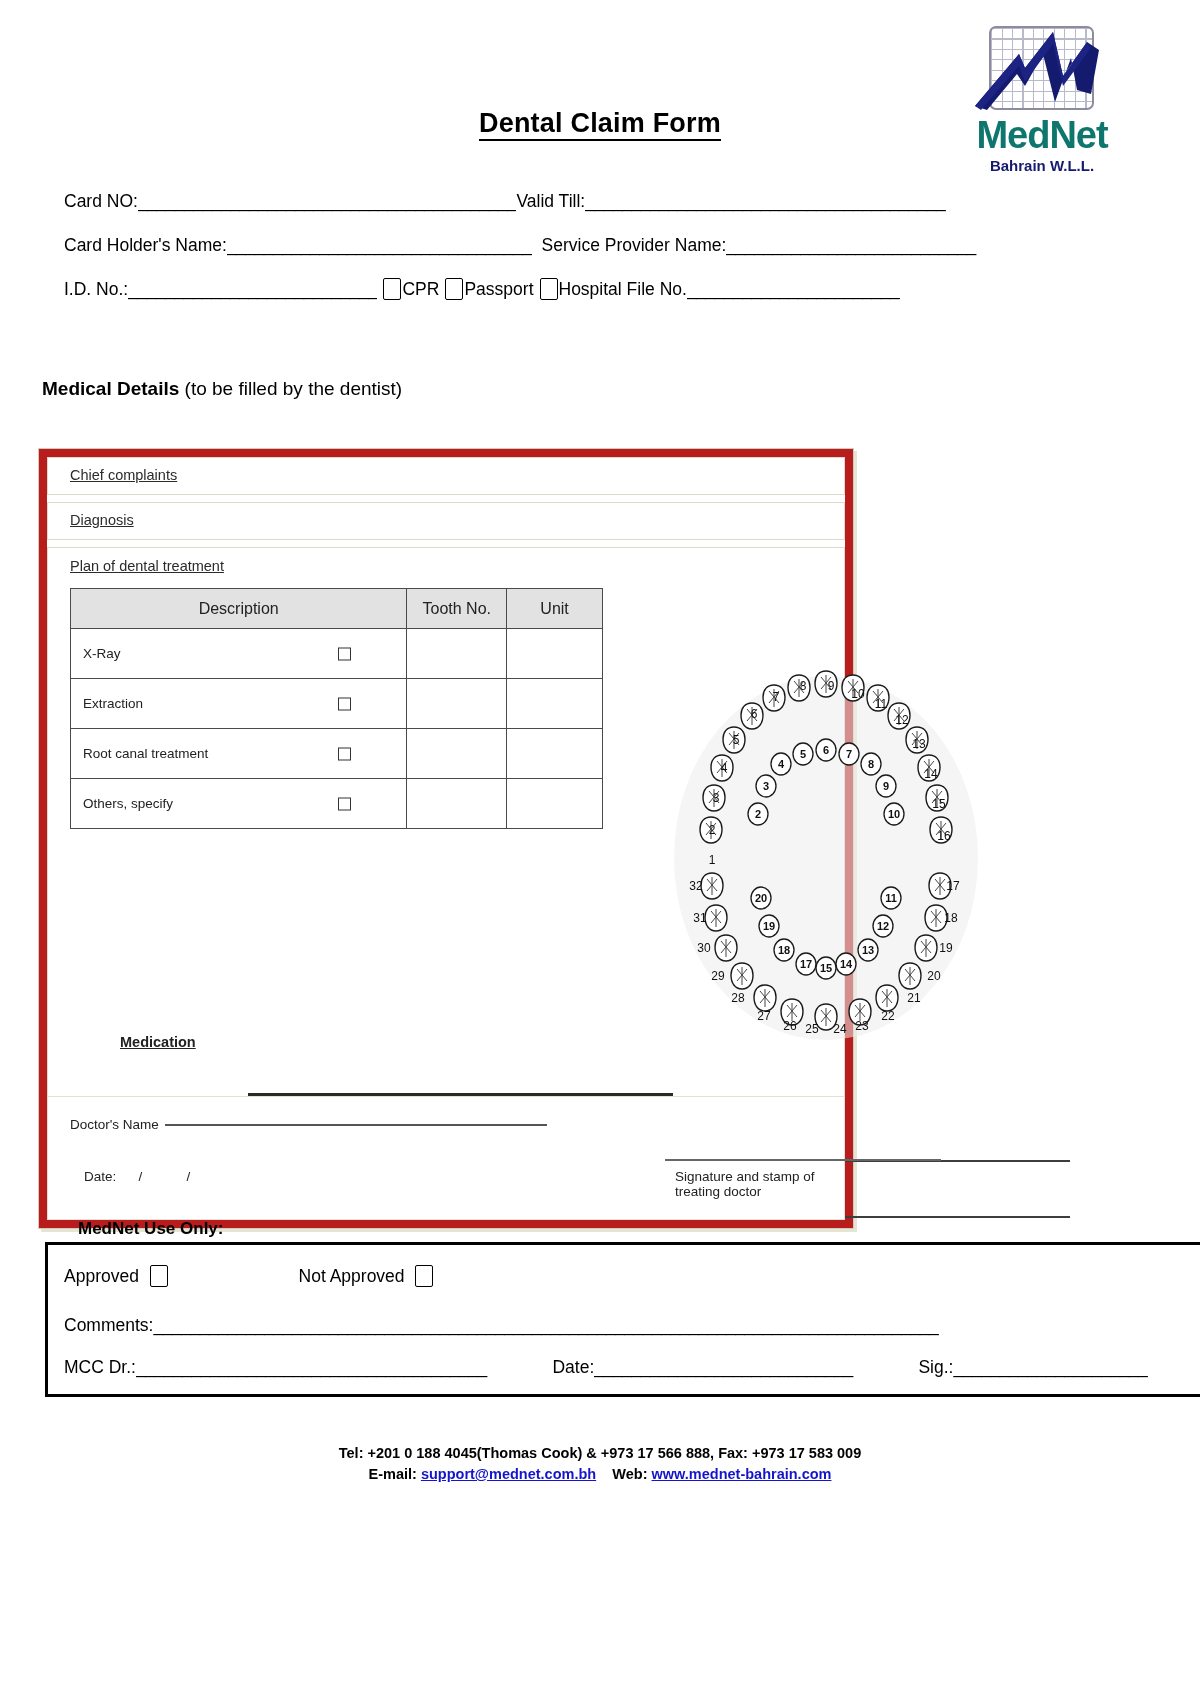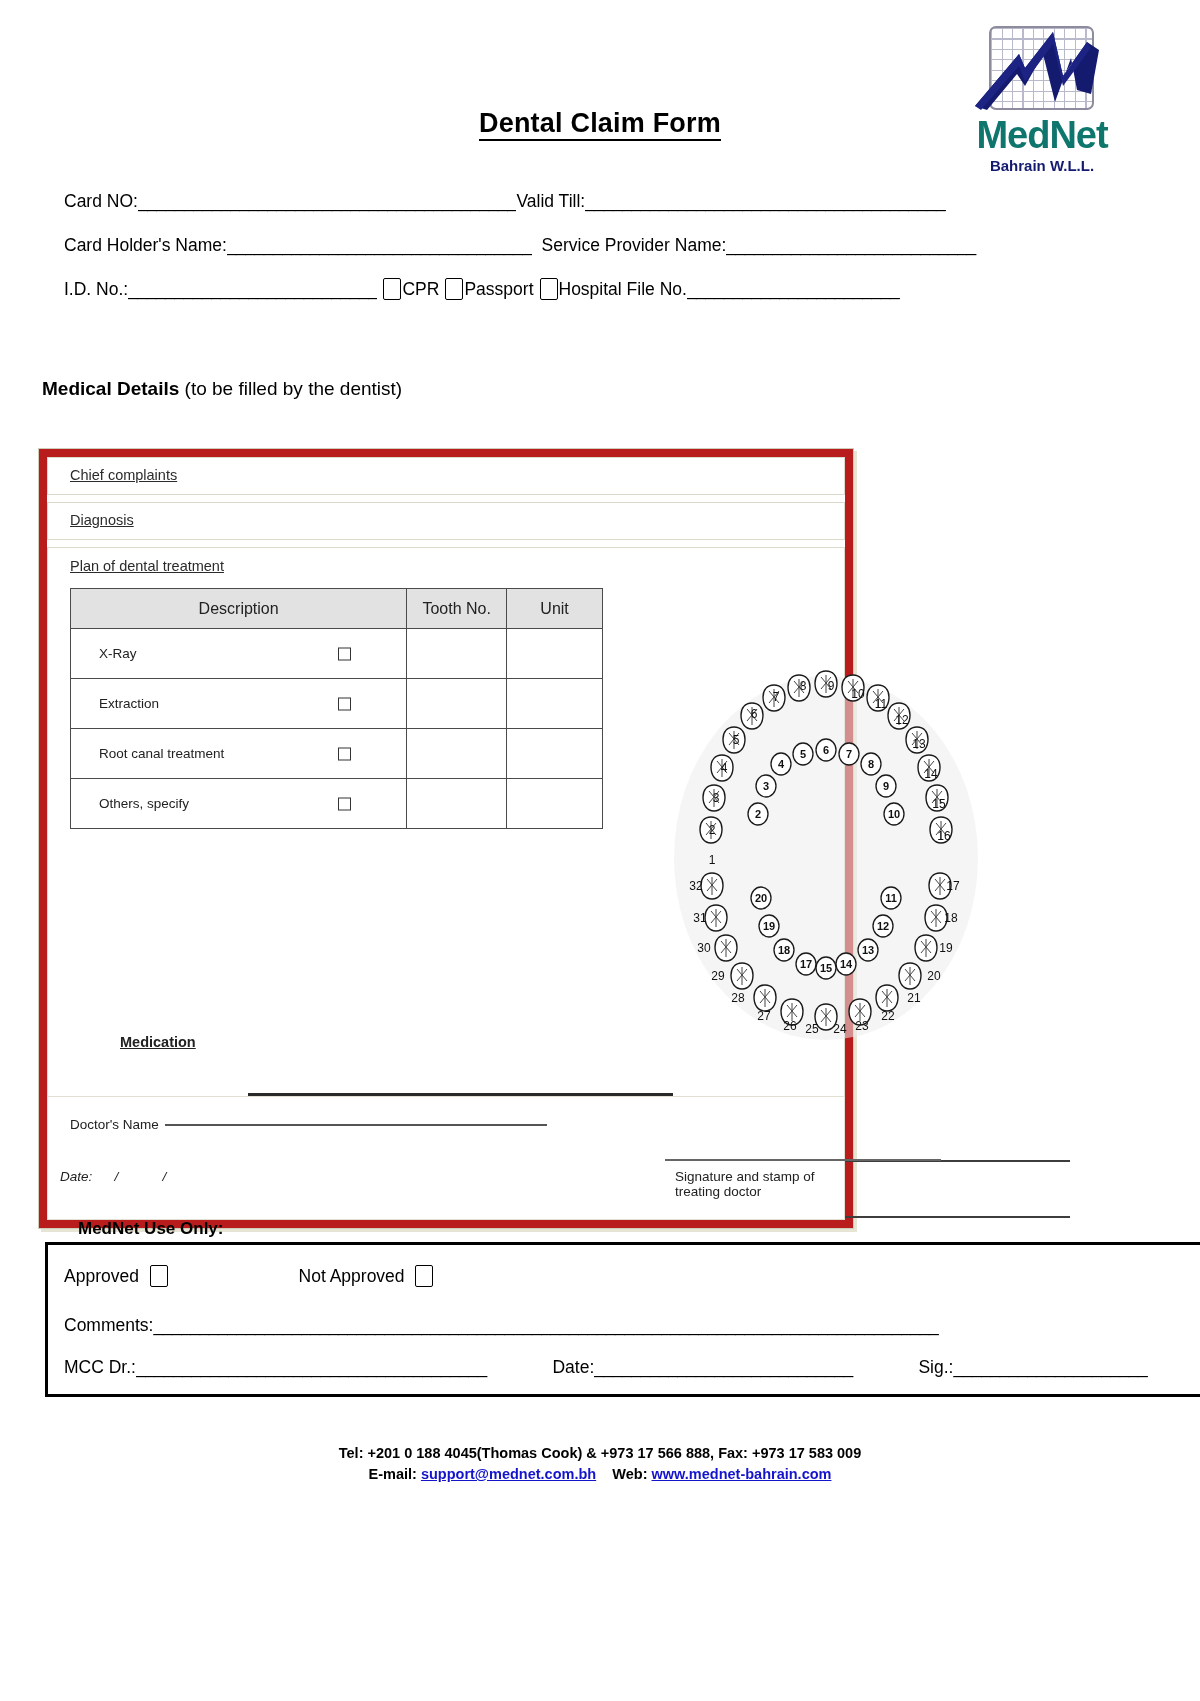--- a/index.html
+++ b/index.html
@@ -76,21 +76,21 @@
   
   table.tx {
     margin:14px 0 0 22px; border-collapse:collapse; width:533px;
     font-size:13.5px; color:#222;
   }
   table.tx th {
     border:1px solid #4a4a4a; background:#e2e2e2; font-weight:normal;
     height:40px; text-align:center; font-size:16px;
   }
   table.tx td {
-    border:1px solid #4a4a4a; height:50px; padding:0 28px; vertical-align:middle;
+    border:1px solid #4a4a4a; height:50px; padding:0 12px; vertical-align:middle;
   }
   .tx-desc { width:337px; position:relative; }
   .tx-tooth { width:100px; }
   .tx-unit { width:96px; }
   .tx-cb {
     position:absolute; right:55px; top:50%; transform:translateY(-50%);
     width:13px; height:13px; border:1.4px solid #333; background:#fff;
   }
 
   
@@ -104,21 +104,21 @@
   
   .tooth-chart { position:absolute; left:618px; top:120px; width:320px; height:380px; }
 
   
   .doc-band {
     position:absolute; left:8px; right:8px; bottom:8px; height:124px;
     border:1px solid #e2e0d2; background:#fff;
   }
   .doc-name { position:absolute; left:22px; top:20px; font-size:13.5px; color:#222; white-space:nowrap; }
   .doc-name .rule { display:inline-block; width:382px; border-bottom:2px solid #555; margin-left:6px; vertical-align:3px; }
-  .doc-date { position:absolute; left:12px; top:72px; font-size:13.5px; color:#222;font-style:italic; }
+  .doc-date { position:absolute; left:36px; top:72px; font-size:13.5px; color:#222; }
   .doc-date .slash { display:inline-block; width:48px; text-align:center; }
   .sig-rule { position:absolute; left:617px; top:62px; width:276px; border-top:2px solid #666; }
   .sig-text { position:absolute; left:627px; top:72px; font-size:13.5px; color:#222; }
 
   
   .mn-title { position:absolute; left:78px; top:1219px; font-size:17px; font-weight:bold; }
   .mn-box {
     position:absolute; left:45px; top:1242px; width:1185px; height:155px;
     border:3px solid #000; background:#fff;
   }

